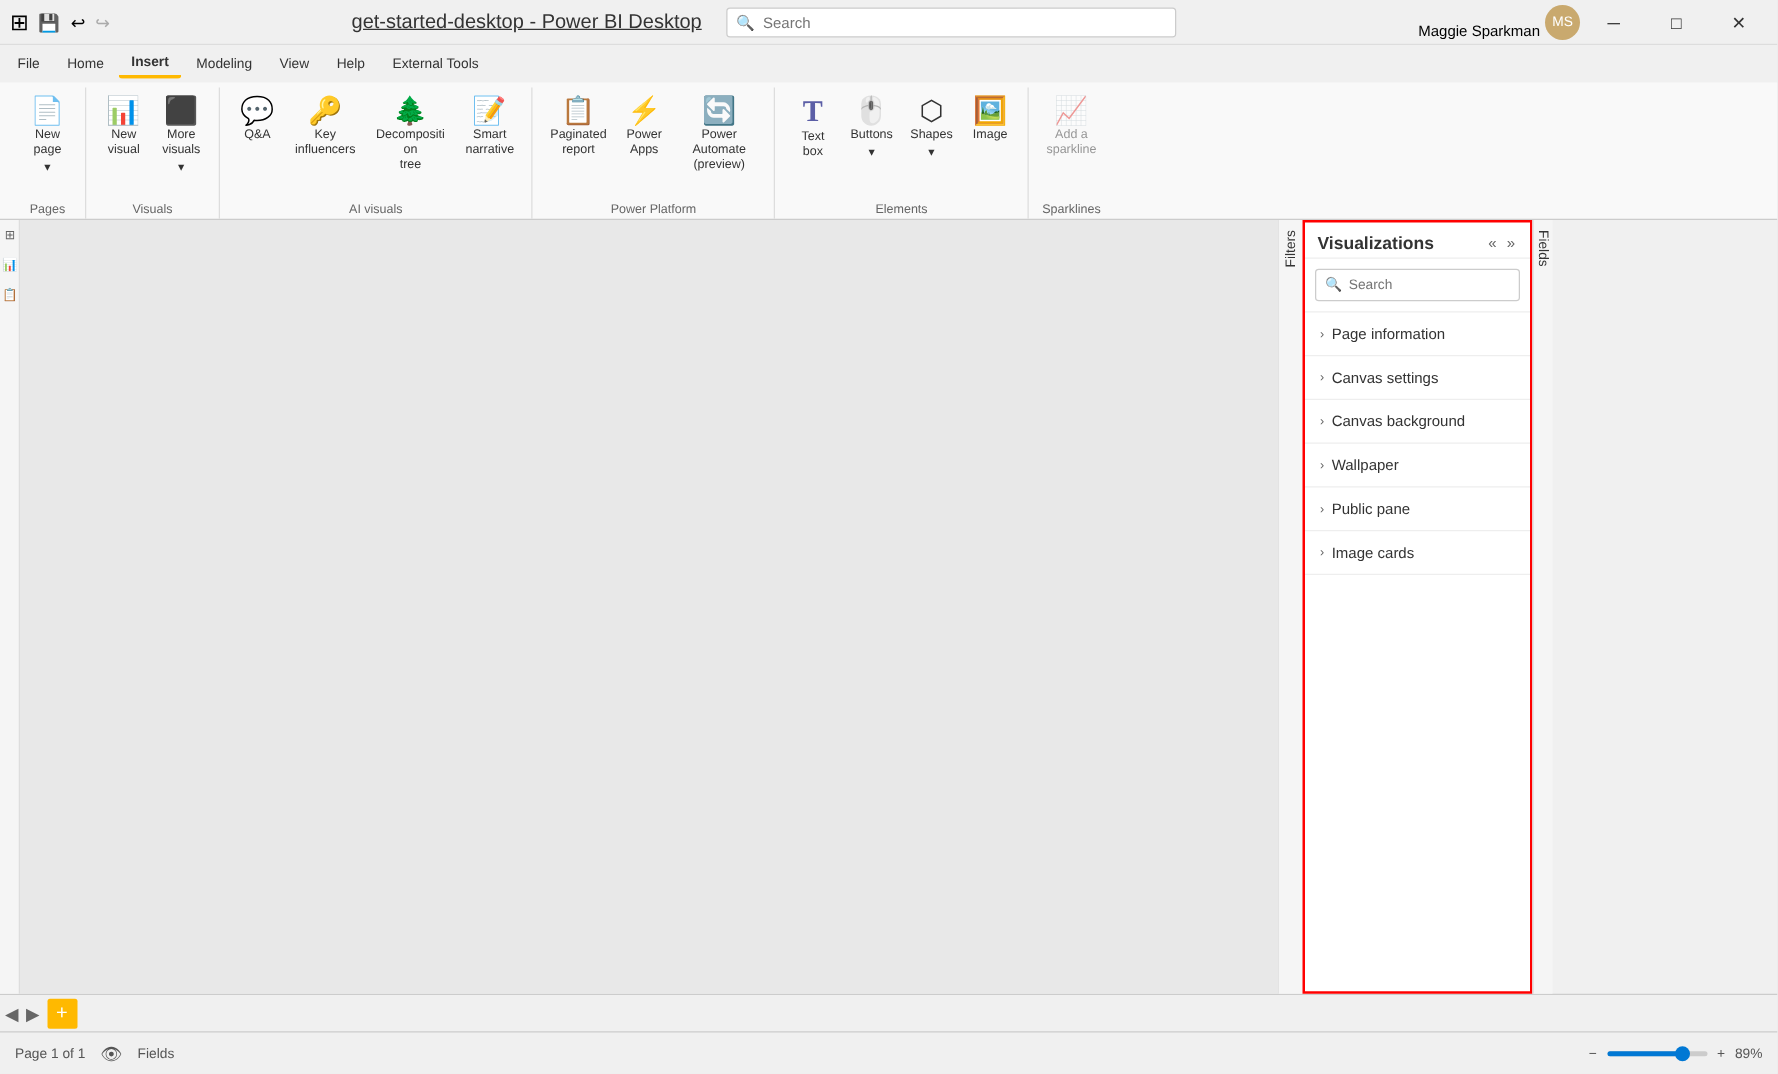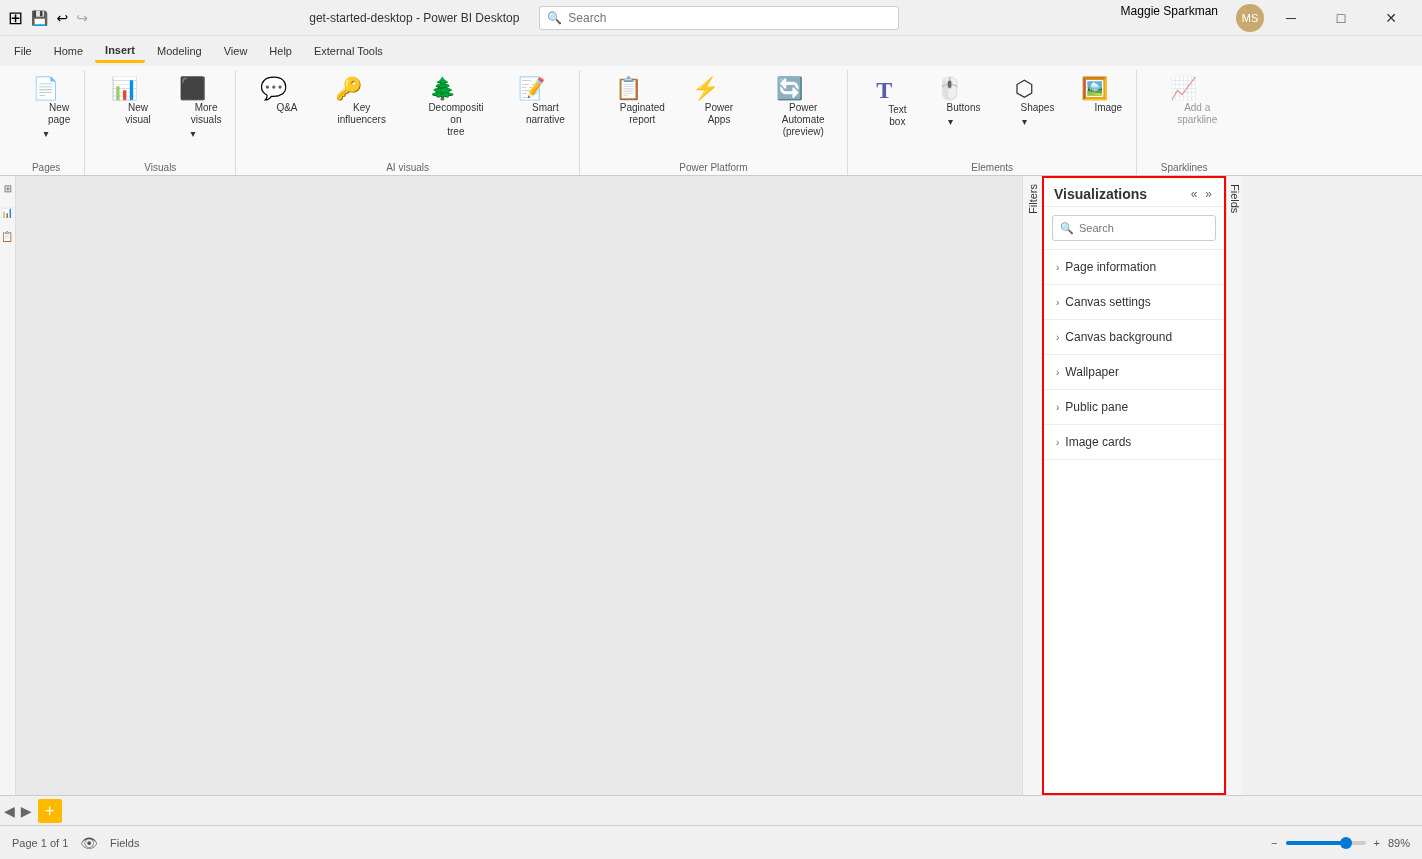--- a/index.html
+++ b/index.html
@@ -24,21 +24,21 @@
       border: 1px solid #ccc;
       border-radius: 3px;
       padding: 0 8px 0 28px;
       font-size: 12px;
       background: white;
       position: relative;
     }
     .search-wrap { position: relative; display: flex; align-items: center; }
     .search-icon-tb { position: absolute; left: 8px; color: #666; font-size: 12px; z-index:1; }
     .win-btn { width: 46px; height: 36px; display: flex; align-items: center; justify-content: center; cursor: pointer; font-size: 14px; color: #333; }
-    .user-info { display: flex; align-items: flex-start; gap: 18px; font-size: 12px; }
+    .user-info { display: flex; align-items: flex-end; gap: 4px; font-size: 12px; }
     .avatar { width: 28px; height: 28px; border-radius: 50%; background: #c9a96e; display: flex; align-items: center; justify-content: center; font-size: 11px; color: white; overflow: hidden; }
 
     
     .menu-bar {
       height: 30px;
       background: #f0f0f0;
       display: flex;
       align-items: center;
       padding: 0 4px;
       gap: 2px;
@@ -87,21 +87,21 @@
       padding: 4px 6px;
       cursor: pointer;
       border-radius: 3px;
       min-width: 44px;
       font-size: 10px;
       color: #333;
       text-align: center;
       gap: 2px;
     }
     .ribbon-btn .icon { font-size: 22px; line-height: 1; }
-    .ribbon-btn .lbl { font-size: 10px; line-height: 1.2; max-width: 60px; word-break: break-word; margin-left: 26px; }
+    .ribbon-btn .lbl { font-size: 10px; line-height: 1.2; max-width: 60px; word-break: break-word; }
 
     
     .canvas-area {
       flex: 1;
       background: #e8e8e8;
       position: relative;
       overflow: hidden;
     }
 
     
@@ -237,21 +237,21 @@
 <body>
 
 <div class="title-bar">
   <div class="title-bar-left">
     <div style="font-size:18px;">⊞</div>
     <div style="font-size:14px; cursor:pointer;">💾</div>
     <div style="font-size:14px; cursor:pointer;">↩</div>
     <div style="font-size:14px; cursor:pointer; color:#aaa;">↪</div>
   </div>
   <div class="title-bar-center">
-    <span style="font-size:12px; color:#333;">get-started-desktop - Power BI Desktop</span>
+    <span style="font-size:16px; color:#333;text-decoration:underline;">get-started-desktop - Power BI Desktop</span>
     <div class="search-wrap" style="margin-left:20px;">
       <span class="search-icon-tb">🔍</span>
       <input class="search-box" placeholder="Search" style="">
     </div>
   </div>
   <div class="title-bar-right">
     <div class="user-info">
       <span>Maggie Sparkman</span>
       <div class="avatar">MS</div>
     </div>

